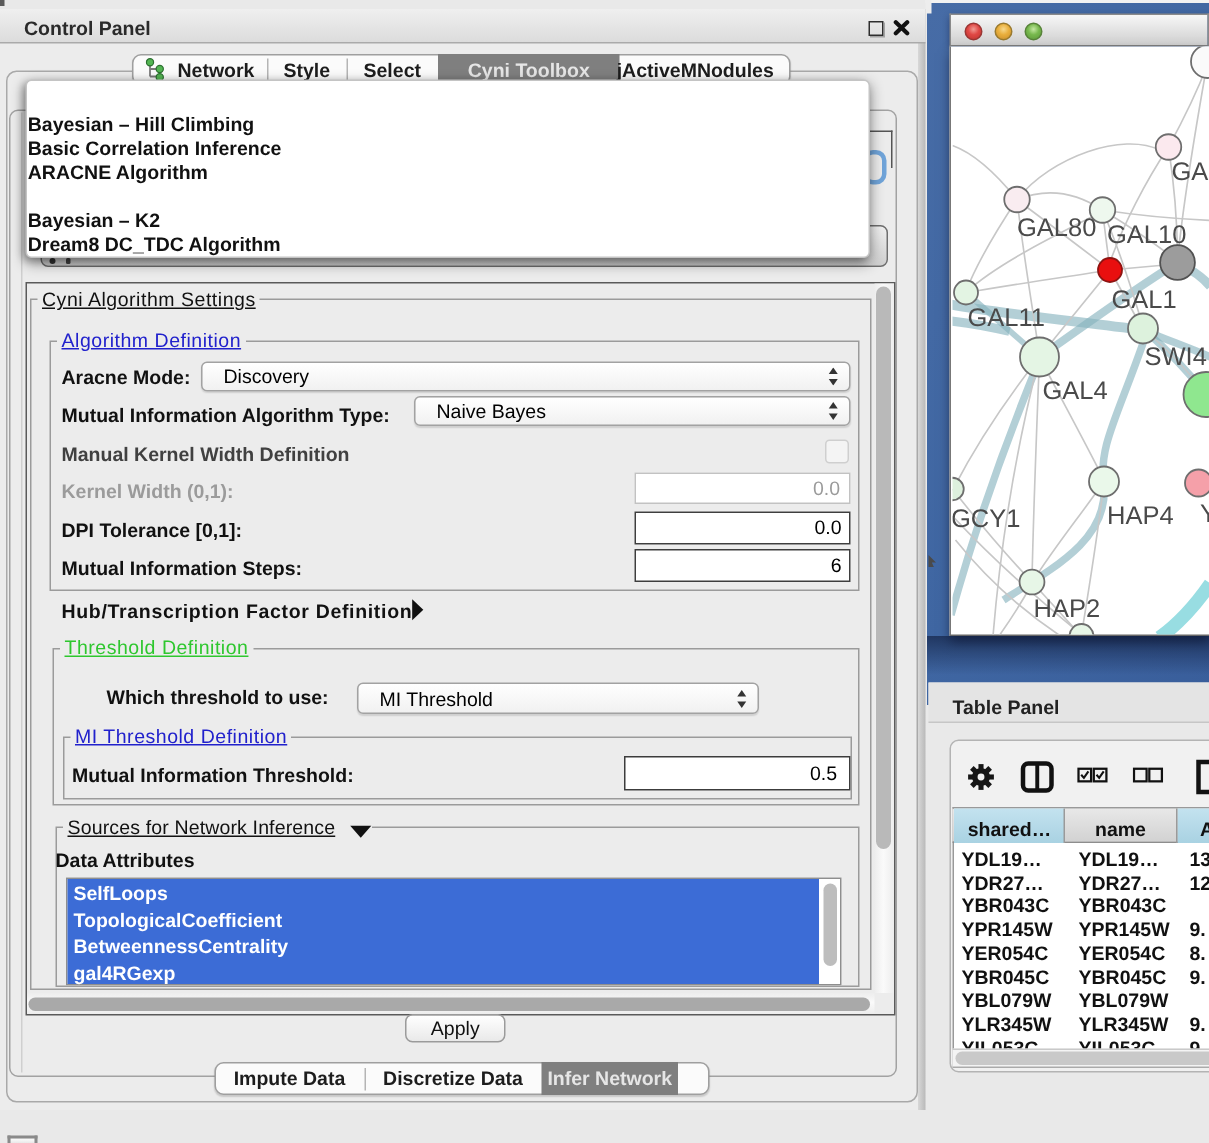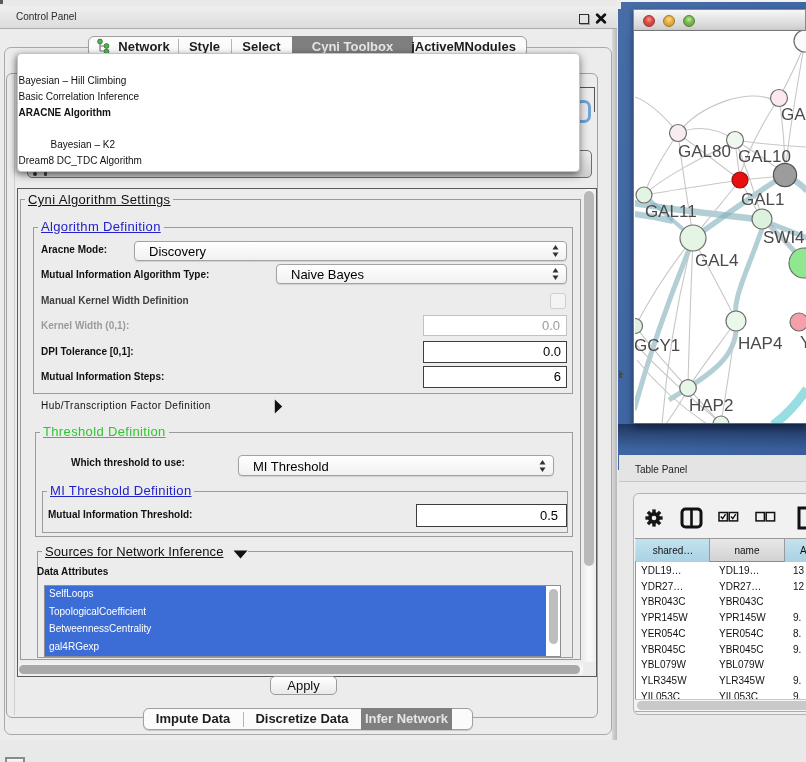--- a/index.html
+++ b/index.html
@@ -2,21 +2,21 @@
 <html><head>
 <meta charset="utf-8">
 <style>
 * { margin:0; padding:0; box-sizing:border-box; }
 html,body { width:806px; height:762px; overflow:hidden; }
 body { font-family:"Liberation Sans", sans-serif; background:#e9e9e9; position:relative; font-size:13px; color:#111; }
 .abs { position:absolute; }
 .bold { font-weight:bold; }
 .grp { position:absolute; border:1px solid #9b9b9b; }
 .grpt { position:absolute; background:#ececec; padding:0 3px; font-size:13px; line-height:13px; white-space:nowrap; letter-spacing:0.35px;text-decoration:underline; }
-.lbl { position:absolute; font-size:10px; white-space:nowrap; }
+.lbl { position:absolute; font-size:13px; white-space:nowrap;font-weight:bold; }
 .combo { position:absolute; border:1px solid #a2a2a2; border-radius:4px; background:linear-gradient(#ffffff,#f1f1f1); box-shadow:0 1px 1px rgba(0,0,0,0.12); }
 .combo .ct { position:absolute; left:14px; top:50%; transform:translateY(-50%); font-size:13px; color:#000; }
 .combo .ar { position:absolute; right:7px; top:50%; transform:translateY(-50%); width:7px; height:12px; }
 .field { position:absolute; background:#fff; font-size:13px; text-align:right; }
 .tabseg { position:absolute; background:#fbfbfb; border:1px solid #9f9f9f; border-radius:6px; box-shadow:0 1px 1px rgba(0,0,0,0.15); }
 .seg { position:absolute; top:0; bottom:0; font-size:13px; font-weight:bold; color:#1d1d1d; text-align:center; }
 .segd { background:#7f7f7f; color:#e6e6e6; }
 .sep { position:absolute; width:1px; height:15px; background:#b5b5b5; }
 </style>
 </head>
@@ -268,21 +268,21 @@
 
   <div class="lbl" style="left:41px; top:400px; letter-spacing:0.45px;">Hub/Transcription Factor Definition</div>
   <svg class="abs" style="left:274px; top:399px;" width="9" height="15" viewBox="0 0 9 15">
       <path d="M0.8 0.5 L8.2 7.5 L0.8 14.5 Z" fill="#111"></path>
     </svg>
 
   <div class="grp" style="left:35px; top:432px; width:538px; height:105px;"></div>
   <div class="grpt" style="left:40px; top:425px; color:#2ec72e;">Threshold Definition</div>
 
   <div class="lbl bold" style="left:71px; top:457px;">Which threshold to use:</div>
-  <div class="combo" style="left:238px; top:455px; width:316px; height:21px;">
+  <div class="combo" style="left:238px; top:455px; width:268px; height:21px;">
     <span class="ct">MI Threshold</span>
     <svg class="ar" viewBox="0 0 7 12">
         <path d="M3.5 0 L6.5 4.4 L0.5 4.4 Z" fill="#333"></path>
         <path d="M3.5 12 L6.5 7.6 L0.5 7.6 Z" fill="#333"></path>
       </svg>
   </div>
 
   <div class="grp" style="left:42px; top:491px; width:526px; height:42px;"></div>
   <div class="grpt" style="left:47px; top:484px; color:#2121cc;">MI Threshold Definition</div>
 
@@ -317,21 +317,21 @@
 <div class="tabseg" style="left:143px; top:708px; width:330px; height:22px;"></div>
 <div class="seg segd" style="left:361px; top:708px; width:91px; height:22px; line-height:22px;">Infer Network</div>
 <div class="seg" style="left:143px; top:708px; width:100px; height:22px; line-height:22px;">Impute Data</div>
 <div class="seg" style="left:243px; top:708px; width:118px; height:22px; line-height:22px;">Discretize Data</div>
 <div class="sep" style="left:243px; top:711.5px;"></div>
 
 <div class="abs" id="dropdown" style="left:17px; top:53px; width:563px; height:119px; background:#fff; border:1px solid #c4c4c4; border-radius:4px; box-shadow:0 3px 9px rgba(0,0,0,0.45), -2px 2px 5px rgba(0,0,0,0.2);">
   <div class="lbl" style="left:0.5px; top:20.5px;">Bayesian – Hill Climbing</div>
   <div class="lbl" style="left:0.5px; top:36.6px;">Basic Correlation Inference</div>
   <div class="lbl bold" style="left:0.5px; top:52.7px;">ARACNE Algorithm</div>
-  <div class="lbl" style="left:0.5px; top:84.9px;padding-left:32px;">Bayesian – K2</div>
+  <div class="lbl" style="left:0.5px; top:84.9px;">Bayesian – K2</div>
   <div class="lbl" style="left:0.5px; top:101px;">Dream8 DC_TDC Algorithm</div>
 </div>
 
 <div class="abs" style="left:0; top:0; width:3px; height:4px; background:#5a5a5a;"></div>
 <div class="abs" style="left:5px; top:757px; width:20px; height:5px; border:2px solid #8a8a8a; border-bottom:none; background:linear-gradient(#fdfdfd,#e8e8e8);"></div>
 <svg class="abs" style="left:617px; top:369px;" width="8" height="10" viewBox="0 0 8 10">
     <path d="M2 9 L2 1 L7 6 L4.2 6 L5.6 9 Z" fill="#4a4a4a"></path>
   </svg>
 
 </body></html>

